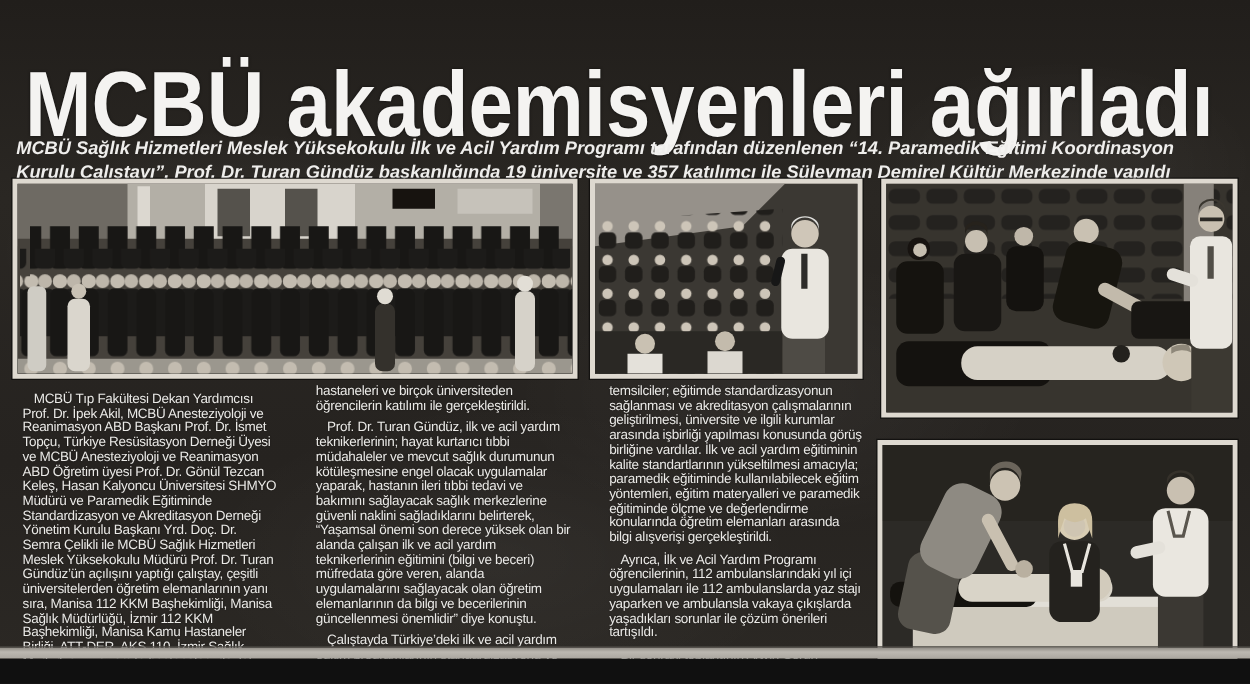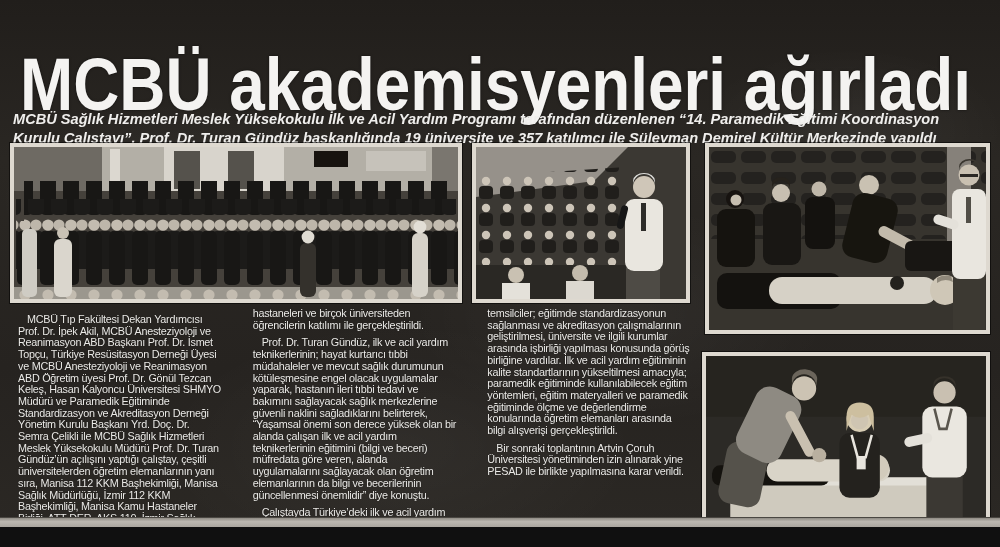--- a/index.html
+++ b/index.html
@@ -204,18 +204,19 @@
         <path d="M225,33 a11,11 0 0 1 22,0 l0,-5 a11,8 0 0 0 -22,0 z" fill="#35312a"></path>
         <rect x="196" y="78" width="28" height="10" rx="5" fill="#e4e1da" transform="rotate(-12 210 83)"></rect>
       </g>
     </svg>
   </figure>
 
   <div class="article-text">
     <p>MCBÜ Tıp Fakültesi Dekan Yardımcısı Prof. Dr. İpek Akil, MCBÜ Anesteziyoloji ve Reanimasyon ABD Başkanı Prof. Dr. İsmet Topçu, Türkiye Resüsitasyon Derneği Üyesi ve MCBÜ Anesteziyoloji ve Reanimasyon ABD Öğretim üyesi Prof. Dr. Gönül Tezcan Keleş, Hasan Kalyoncu Üniversitesi SHMYO Müdürü ve Paramedik Eğitiminde Standardizasyon ve Akreditasyon Derneği Yönetim Kurulu Başkanı Yrd. Doç. Dr. Semra Çelikli ile MCBÜ Sağlık Hizmetleri Meslek Yüksekokulu Müdürü Prof. Dr. Turan Gündüz’ün açılışını yaptığı çalıştay, çeşitli üniversitelerden öğretim elemanlarının yanı sıra, Manisa 112 KKM Başhekimliği, Manisa Sağlık Müdürlüğü, İzmir 112 KKM Başhekimliği, Manisa Kamu Hastaneler Birliği, ATT-DER, AKS 110, İzmir Sağlık Müdürlüğü, üniversite hastaneleri, devlet hastaneleri ve birçok üniversiteden öğrencilerin katılımı ile gerçekleştirildi.</p>
     <p>Prof. Dr. Turan Gündüz, ilk ve acil yardım teknikerlerinin; hayat kurtarıcı tıbbi müdahaleler ve mevcut sağlık durumunun kötüleşmesine engel olacak uygulamalar yaparak, hastanın ileri tıbbi tedavi ve bakımını sağlayacak sağlık merkezlerine güvenli naklini sağladıklarını belirterek, “Yaşamsal önemi son derece yüksek olan bir alanda çalışan ilk ve acil yardım teknikerlerinin eğitimini (bilgi ve beceri) müfredata göre veren, alanda uygulamalarını sağlayacak olan öğretim elemanlarının da bilgi ve becerilerinin güncellenmesi önemlidir” diye konuştu.</p>
     <p>Çalıştayda Türkiye’deki ilk ve acil yardım eğitim programlarının standardizasyonu ve akreditasyonu konuları görüşüldü. Katılan temsilciler; eğitimde standardizasyonun sağlanması ve akreditasyon çalışmalarının geliştirilmesi, üniversite ve ilgili kurumlar arasında işbirliği yapılması konusunda görüş birliğine vardılar. İlk ve acil yardım eğitiminin kalite standartlarının yükseltilmesi amacıyla; paramedik eğitiminde kullanılabilecek eğitim yöntemleri, eğitim materyalleri ve paramedik eğitiminde ölçme ve değerlendirme konularında öğretim elemanları arasında bilgi alışverişi gerçekleştirildi.</p>
+    <p>Ayrıca, İlk ve Acil Yardım Programı öğrencilerinin, 112 ambulanslarındaki yıl içi uygulamaları ile 112 ambulanslarda yaz stajı yaparken ve ambulansla vakaya çıkışlarda yaşadıkları sorunlar ile çözüm önerileri tartışıldı.</p>
     <p><span>Bir sonraki toplantının Artvin Çoruh Üniversitesi yönetiminden izin alınarak yine PESAD ile birlikte yapılmasına karar verildi.</span> </p>
   </div>
 
   <div class="scan-edge"></div>
 
 </div>
 
 </body></html>

